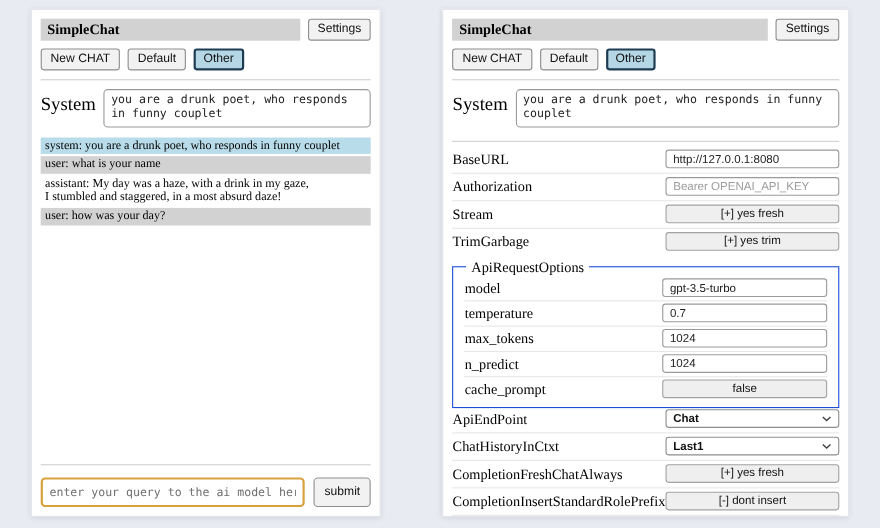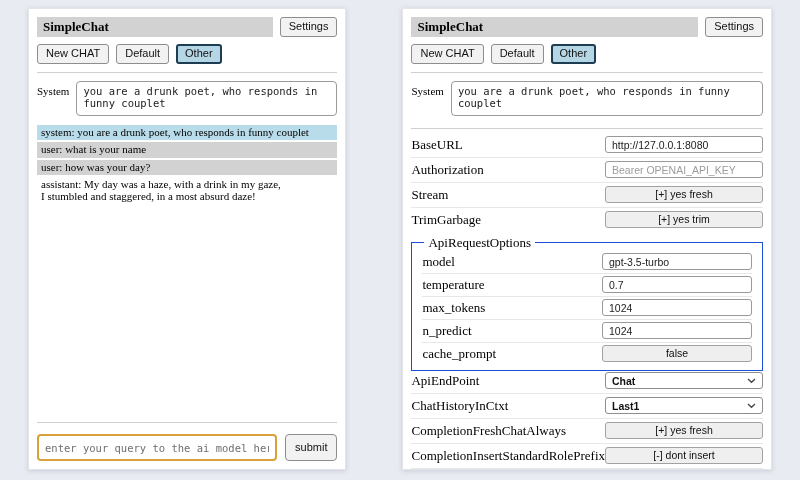--- a/index.html
+++ b/index.html
@@ -29,21 +29,21 @@
   .session-row { display:flex; gap:7px; margin-top:7px; }
   .session-btn.active {
     background: var(--active-session-bg, #b5d6e5);
     border:2px solid var(--active-session-border, #1f3d52);
     padding:1px 7px;
     text-align:center;
   }
   hr.main { border:none; border-top:1px solid #cfcfcf; margin:8px 0 6px; }
   hr.sep { border:none; border-top:1px solid #e7e7e7; margin:2px 0; }
   .sys-row { display:flex; gap:7px; align-items:flex-start; margin:2px 0 4px; }
-  .sys-label { font-size:11px; padding-top:4px; }
+  .sys-label { font-size:17px; padding-top:4px; }
   .sys-input {
     flex:1; height:35px; resize:none; border:1px solid #9a9a9a; border-radius:4px;
     font-family:"DejaVu Sans Mono", monospace; font-size:10.5px; padding:3px 6px; color:#222;
     outline:none;
   }
   .chat { margin-top:5px; }
   .msg { font-size:11px; line-height:1.13; padding:1px 4px 2px; margin-bottom:2px; white-space:pre-line; color:#000; }
   .msg.system { background: var(--system-msg-bg, #b9dcea); }
   .msg.user { background: var(--user-msg-bg, #d2d2d2); }
   .spacer { flex:1; }
@@ -93,23 +93,23 @@
       <button class="session-btn active">Other</button>
     </div>
     <hr class="main">
     <div class="sys-row">
       <span class="sys-label">System</span>
       <textarea class="sys-input" spellcheck="false" style="">you are a drunk poet, who responds in funny couplet</textarea>
     </div>
     <div class="chat">
       <div class="msg system">system: you are a drunk poet, who responds in funny couplet</div>
       <div class="msg user">user: what is your name</div>
-      <div class="msg user">user: how was your day?</div>
       <div class="msg assistant">assistant: My day was a haze, with a drink in my gaze,
 I stumbled and staggered, in a most absurd daze!</div>
+      <div class="msg user">user: how was your day?</div>
     </div>
     <div class="spacer"></div>
     <hr class="main">
     <div class="query-row">
       <input class="query-input focused" spellcheck="false" placeholder="enter your query to the ai model here" style="">
       <button class="submit-btn">submit</button>
     </div>
   </div>
 
   <div class="panel">

